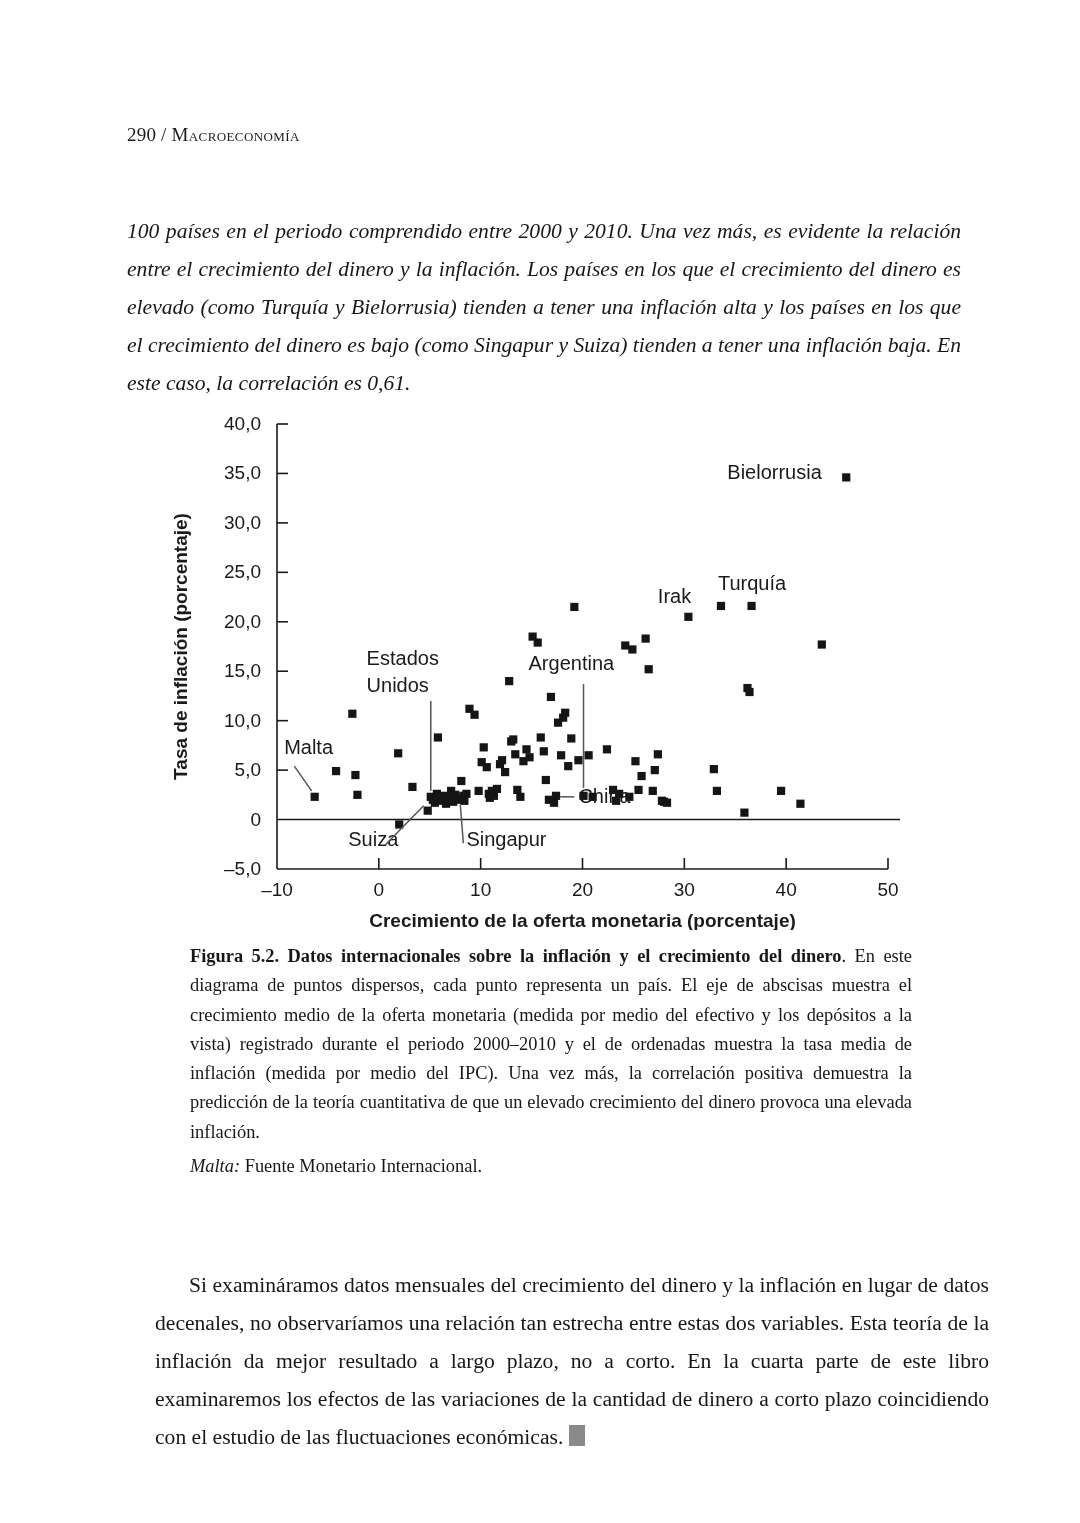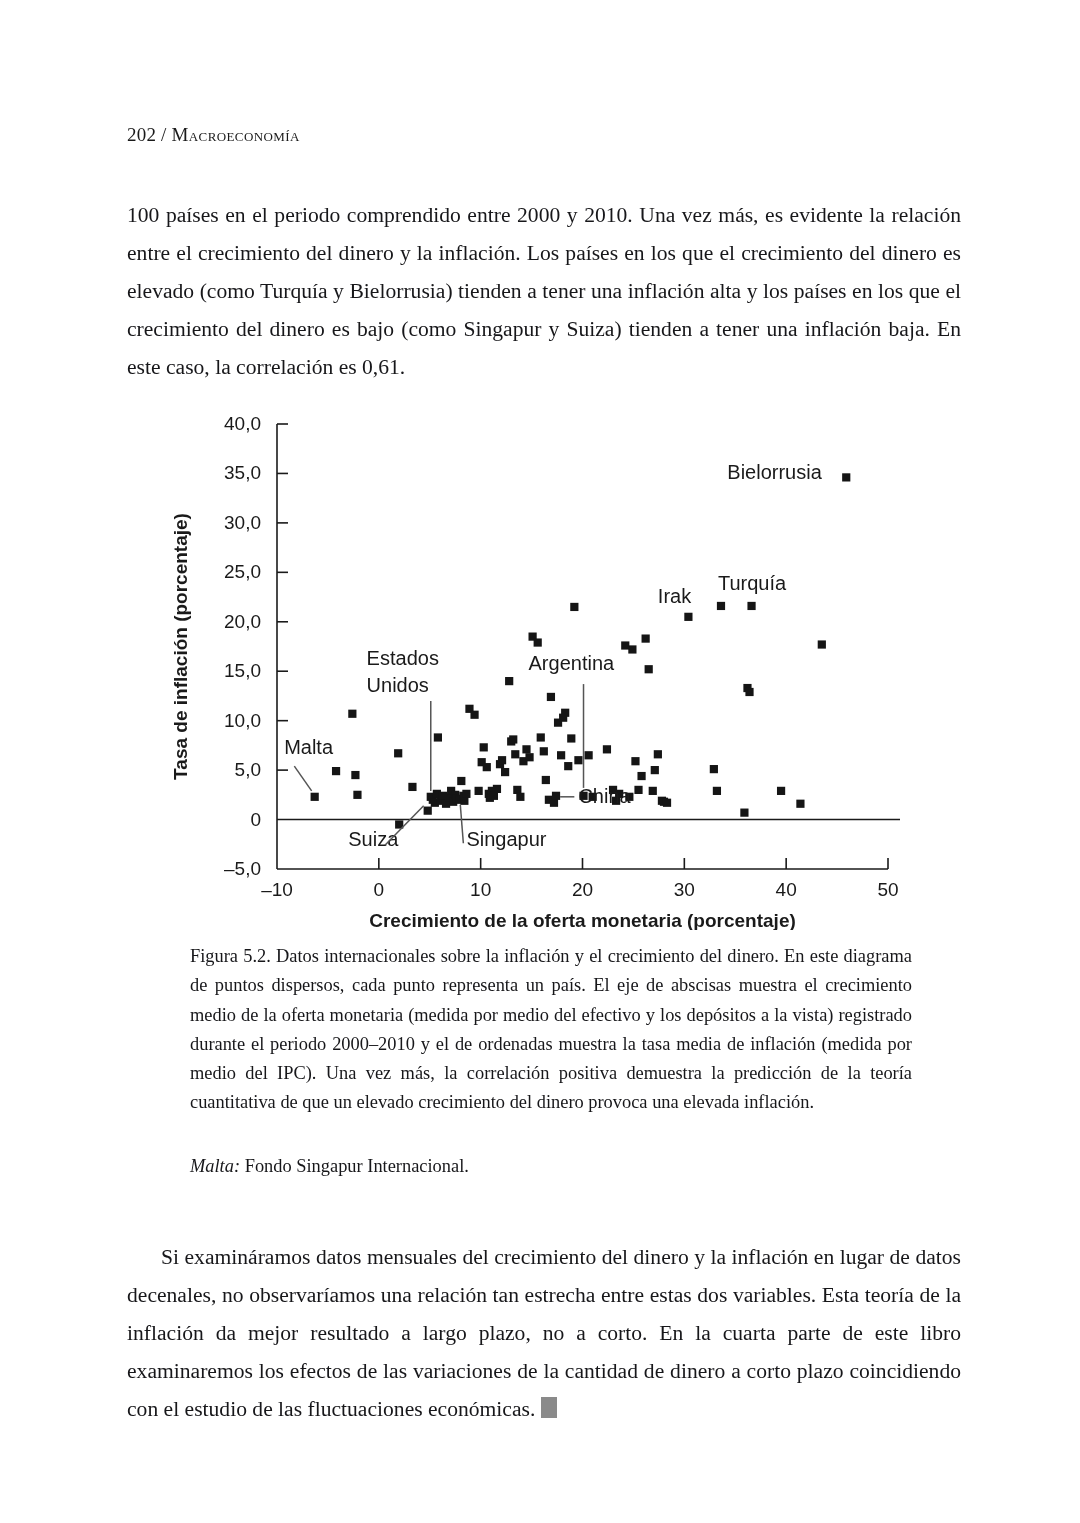--- a/index.html
+++ b/index.html
@@ -42,22 +42,22 @@
   .bodytext {
     position: absolute;
     left: 127px;
     width: 834px;
     font-size: 21.6px;
     line-height: 38px;
     text-align: justify;
     text-justify: inter-word;
     color: #17171a;
   }
-  #para-top { top: 174px; }
-  #para-bottom { top: 1216px; }
+  #para-top { top: 190px; font-style: italic; }
+  #para-bottom { top: 1244px; margin-left: 28px; }
   #para-bottom .indent { display: inline-block; width: 34px; }
 
   .endmark {
     display: inline-block;
     width: 16px;
     height: 21px;
     background: #8a8a8a;
     vertical-align: -2px;
     margin-left: 6px;
   }
@@ -76,39 +76,39 @@
   .caption {
     position: absolute;
     left: 190px;
     top: 942px;
     width: 722px;
     font-size: 18.4px;
     line-height: 29.3px;
     text-align: justify;
     color: #17171a;
   }
-  .caption b { font-weight: normal; margin-top: 20px; }
+  .caption b { font-weight: bold; margin-top: 20px; }
   .source {
     position: absolute;
     left: 190px;
     top: 1152px;
     width: 722px;
     font-size: 18.4px;
     line-height: 29.3px;
     color: #17171a;
   }
   .source i { font-style: italic; }
 </style>
 </head>
 <body>
 
 <div class="page">
 
   <div class="running-head">
-    <span>202</span><span> / </span><span class="smallcaps">Macroeconomía</span>
+    <span>290</span><span> / </span><span class="smallcaps">Macroeconomía</span>
   </div>
 
   <p class="bodytext" id="para-top">100 países en el periodo comprendido entre 2000 y 2010. Una vez más, es evidente la relación entre el crecimiento del dinero y la inflación. Los países en los que el crecimiento del dinero es elevado (como Turquía y Bielorrusia) tienden a tener una inflación alta y los países en los que el crecimiento del dinero es bajo (como Singapur y Suiza) tienden a tener una inflación baja. En este caso, la correlación es 0,61.</p>
 
   <div class="figure">
     <svg class="chart-svg" width="834" height="530" viewBox="0 0 834 530">
       <g id="chart-root" font-family="Liberation Sans, DejaVu Sans, sans-serif">
           <line x1="150" y1="24" x2="150" y2="469" stroke="#1a1a1a" stroke-width="1.6"></line>
           <line x1="150" y1="469" x2="761" y2="469" stroke="#1a1a1a" stroke-width="1.6"></line>
           <line x1="150" y1="419.55555555555554" x2="773" y2="419.55555555555554" stroke="#1a1a1a" stroke-width="1.4"></line>
@@ -262,20 +262,20 @@
           <text x="590.9383333333333" y="190.13333333333333" font-size="20" text-anchor="start" fill="#1a1a1a" font-weight="normal">Turquía</text>
           <text x="694.8083333333333" y="79.3777777777778" font-size="20" text-anchor="end" fill="#1a1a1a" font-weight="normal">Bielorrusia</text>
         </g>
     </svg>
   </div>
 
   <div class="caption">
     <b>Figura 5.2. Datos internacionales sobre la inflación y el crecimiento del dinero</b><span>. En este diagrama de puntos dispersos, cada punto representa un país. El eje de abscisas muestra el crecimiento medio de la oferta monetaria (medida por medio del efectivo y los depósitos a la vista) registrado durante el periodo 2000–2010 y el de ordenadas muestra la tasa media de inflación (medida por medio del IPC). Una vez más, la correlación positiva demuestra la predicción de la teoría cuantitativa de que un elevado crecimiento del dinero provoca una elevada inflación.</span>
   </div>
   <div class="source">
-    <i>Malta:</i><span> Fondo Singapur Internacional.</span>
+    <i>Malta:</i><span> Fuente Monetario Internacional.</span>
   </div>
 
   <p class="bodytext" id="para-bottom">
     <span class="indent"></span><span>Si examináramos datos mensuales del crecimiento del dinero y la inflación en lugar de datos decenales, no observaríamos una relación tan estrecha entre estas dos variables. Esta teoría de la inflación da mejor resultado a largo plazo, no a corto. En la cuarta parte de este libro examinaremos los efectos de las variaciones de la cantidad de dinero a corto plazo coincidiendo con el estudio de las fluctuaciones económicas.</span><span class="endmark"></span>
   </p>
 
 </div>
 
 </body></html>

